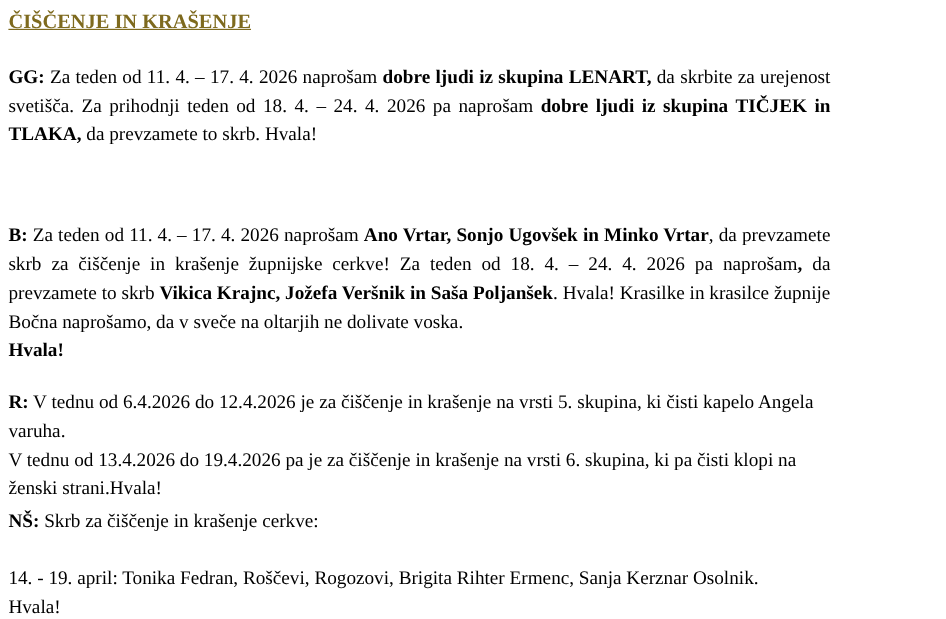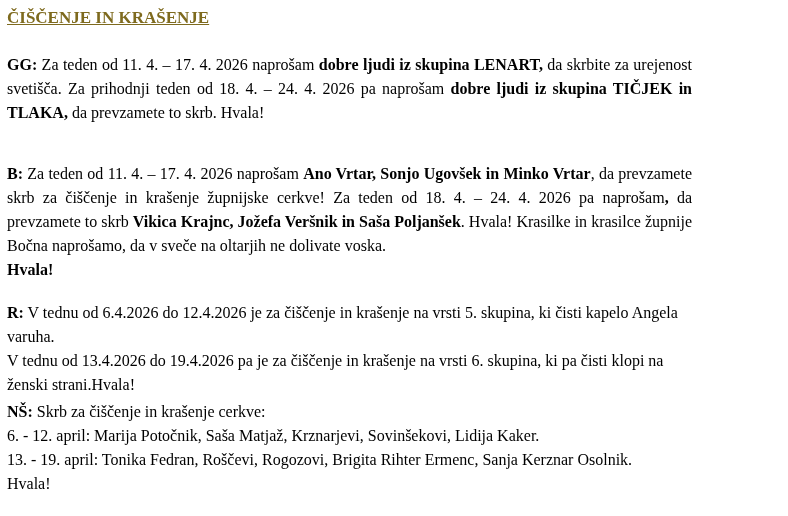--- a/index.html
+++ b/index.html
@@ -30,21 +30,21 @@
     text-decoration: underline;
     color: #7e6a1e; 
   }
   .para {
     margin: 0;
   }
   .para.justify {
     text-align: justify;
   }
   .para.gg { margin-top: 23px; }
-  .para.b  { margin-top: 37px; }
+  .para.b  { margin-top: 60px; }
   .para.r  { margin-top: 19px; }
   .para.ns { margin-top: 3px; }
   .lbl {
     font-weight: bold;
   }
   .bold {
     font-weight: bold;
   }
 </style>
 </head>
@@ -53,15 +53,15 @@
 <div class="page">
 
   <h1 class="title" style="color: rgb(126, 106, 30);">ČIŠČENJE IN KRAŠENJE</h1>
 
   <p class="para justify gg"><span class="lbl">GG:</span><span> Za teden od 11. 4. – 17. 4. 2026 naprošam </span><span class="bold">dobre ljudi iz skupina LENART,</span><span> da skrbite za urejenost svetišča. Za prihodnji teden od 18. 4. – 24. 4. 2026 pa naprošam </span><span class="bold">dobre ljudi iz skupina TIČJEK in TLAKA,</span><span> da prevzamete to skrb. Hvala!</span></p>
 
   <p class="para justify b"><span class="lbl">B:</span><span> Za teden od 11. 4. – 17. 4. 2026 naprošam </span><span class="bold">Ano Vrtar, Sonjo Ugovšek in Minko Vrtar</span><span>, da prevzamete skrb za čiščenje in krašenje župnijske cerkve! Za teden od 18. 4. – 24. 4. 2026 pa naprošam</span><span class="bold">,</span><span> da prevzamete to skrb </span><span class="bold">Vikica Krajnc, Jožefa Veršnik in Saša Poljanšek</span><span>. Hvala! Krasilke in krasilce župnije Bočna naprošamo, da v sveče na oltarjih ne dolivate voska.</span><br><span class="bold">Hvala!</span></p>
 
   <p class="para r"><span class="lbl">R:</span><span> V tednu od 6.4.2026 do 12.4.2026 je za čiščenje in krašenje na vrsti 5. skupina, ki čisti kapelo Angela varuha.</span><br><span>V tednu od 13.4.2026 do 19.4.2026 pa je za čiščenje in krašenje na vrsti 6. skupina, ki pa čisti klopi na ženski strani.Hvala!</span></p>
 
-  <p class="para ns"><span class="lbl">NŠ:</span><span> Skrb za čiščenje in krašenje cerkve:</span><br><span>6. - 12. april: Marija Potočnik, Saša Matjaž, Krznarjevi, Sovinšekovi, Lidija Kaker.</span><br><span>13. - 19. april: Tonika Fedran, Roščevi, Rogozovi, Brigita Rihter Ermenc, Sanja Kerznar Osolnik.</span><br><span>Hvala!</span></p>
+  <p class="para ns"><span class="lbl">NŠ:</span><span> Skrb za čiščenje in krašenje cerkve:</span><br><br><span>14. - 19. april: Tonika Fedran, Roščevi, Rogozovi, Brigita Rihter Ermenc, Sanja Kerznar Osolnik.</span><br><span>Hvala!</span></p>
 
 </div>
 
 </body></html>

